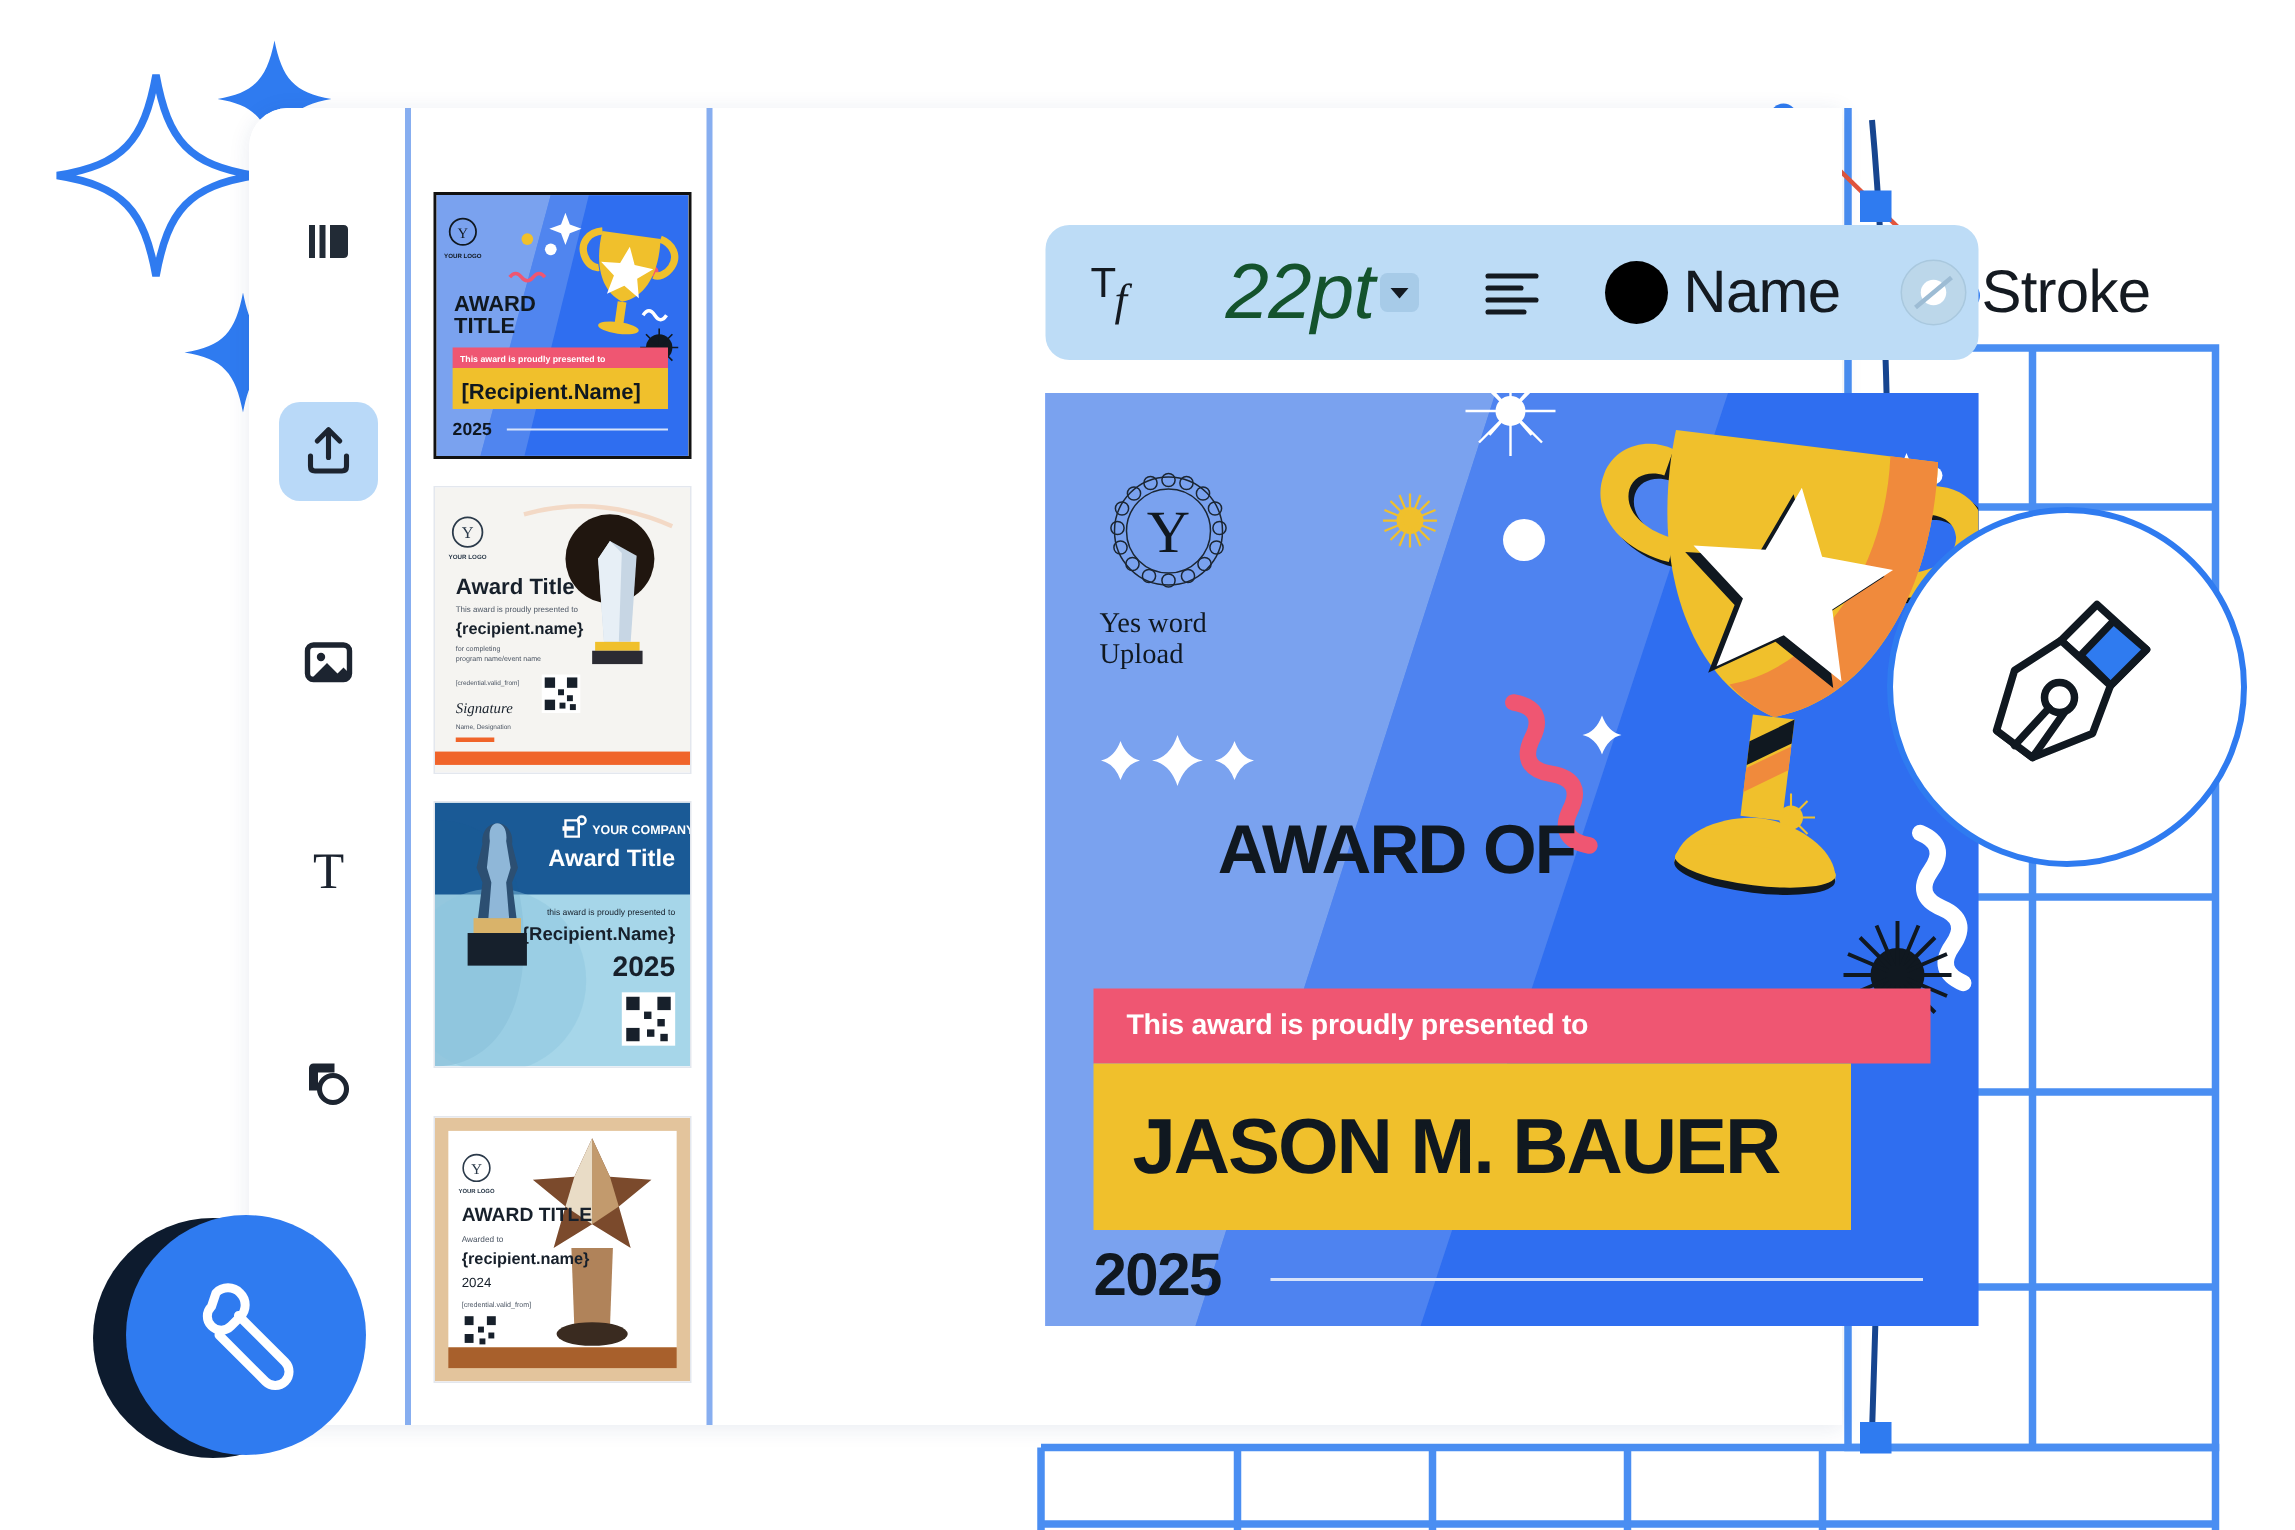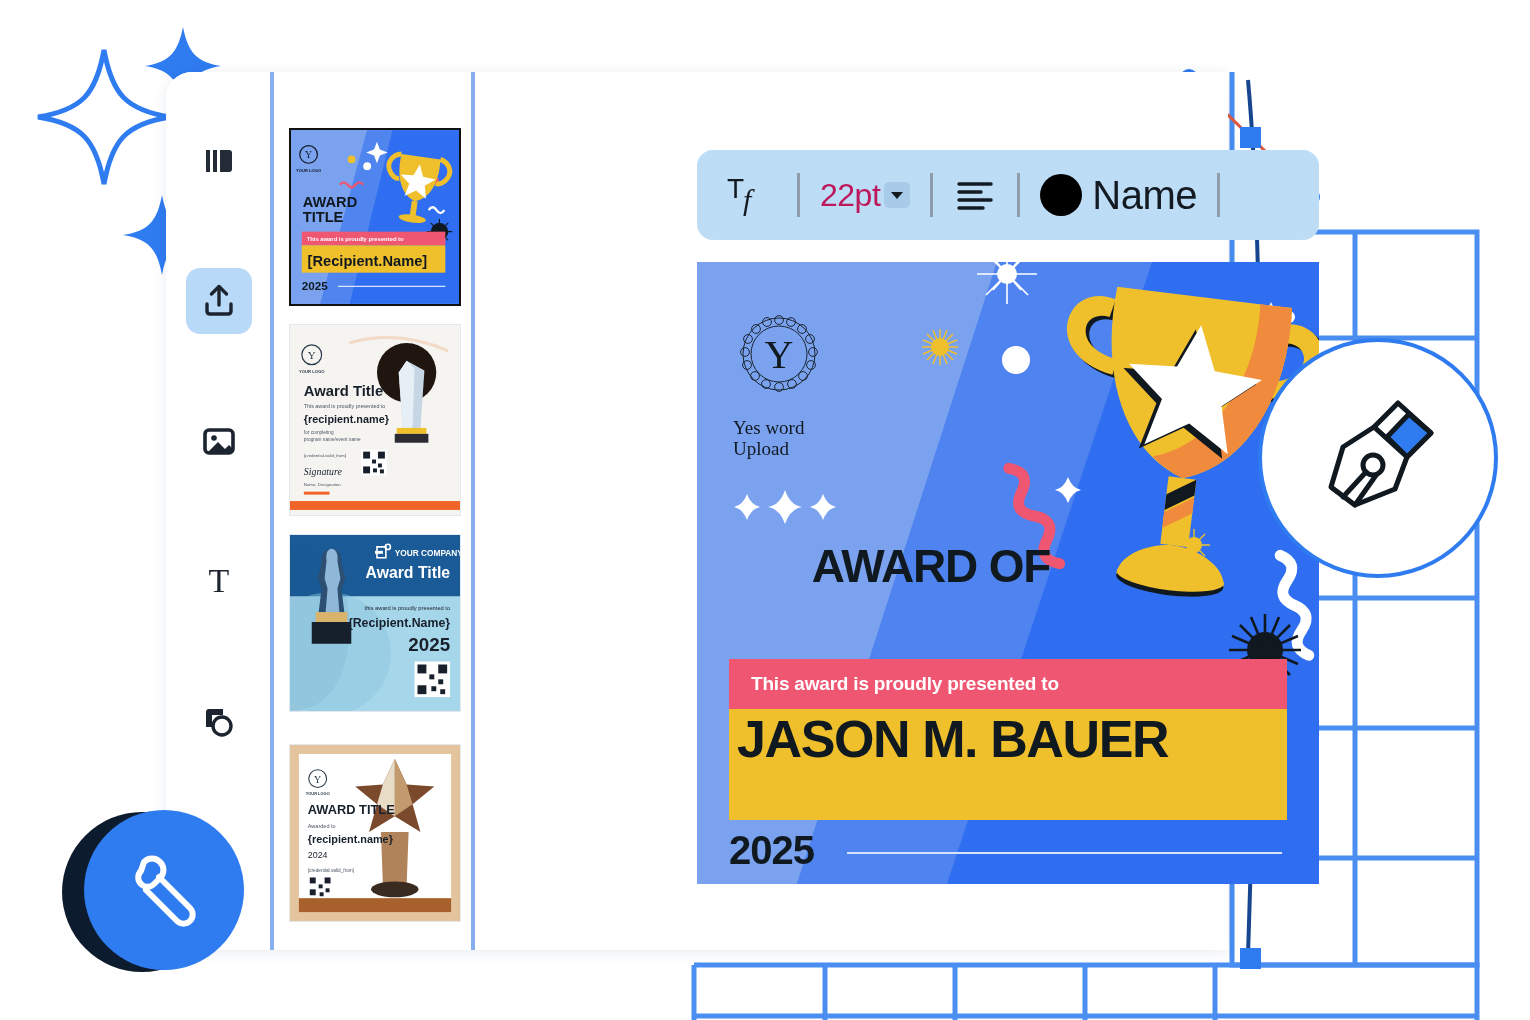--- a/index.html
+++ b/index.html
@@ -50,51 +50,51 @@
   }
 
   
   .toolbar{
     position:absolute;left:222px;top:78px;width:622px;height:90px;
     background:#bddcf6;border-radius:16px;
     display:flex;align-items:center;gap:0;box-sizing:border-box;padding:0 26px;
   }
   .tb-item{display:flex;align-items:center;justify-content:center;cursor:pointer;}
   .tb-sep{width:3px;height:44px;background:#7f8792;margin:0 20px;opacity:.75;}
-  .tb-size{font-size:32px;font-weight:400;color:#be185d;letter-spacing:-.5px;}
+  .tb-size{font-size:52px;font-weight:400;color:#14532d;letter-spacing:-.5px;font-style:italic;}
   .tb-caret{width:26px;height:26px;background:#a7cbe8;border-radius:5px;display:flex;
             align-items:center;justify-content:center;margin-left:4px;}
   .tb-label{font-size:40px;color:#141a21;letter-spacing:-.5px;}
   .fill-dot{width:42px;height:42px;border-radius:50%;background:#000;margin-right:10px;}
   .stroke-dot{width:42px;height:42px;border-radius:50%;background:#bcd7ea;
               border:1px solid #a9c8de;margin-right:10px;position:relative;overflow:hidden;}
 
   
   .cert{
     position:absolute;left:222px;top:190px;width:622px;height:622px;overflow:hidden;
     background:#2f6ef0;
   }
   .cert-lightwedge{position:absolute;left:0;top:0;width:100%;height:100%;}
   .cert-logo{position:absolute;left:36px;top:46px;width:140px;}
   .cert-logo-name{
     font-family:"Liberation Serif","DejaVu Serif",serif;font-size:19px;line-height:1.12;
-    color:#101820;font-weight:400;margin-top:13px;
+    color:#101820;font-weight:400;margin-top:0;
   }
   .cert-title{
     position:absolute;left:34px;top:282px;width:400px;
     font-size:46px;font-weight:800;line-height:.97;color:#101820;letter-spacing:-1.2px;text-align:center;
   }
   .ribbon{
     position:absolute;left:32px;top:397px;width:558px;height:50px;background:#ef5672;
     display:flex;align-items:center;box-sizing:border-box;padding-left:22px;
   }
   .ribbon span{color:#fff;font-size:19px;font-weight:700;letter-spacing:-.2px;}
   .namebox{
-    position:absolute;left:32px;top:447px;width:558px;height:111px;background:#f0c02c;
-    display:flex;align-items:flex-start;box-sizing:border-box;padding-left:8px;
+    position:absolute;left:32px;top:447px;width:505px;height:111px;background:#f0c02c;
+    display:flex;align-items:center;box-sizing:border-box;padding-left:26px;
   }
   .namebox span{color:#101820;font-size:52px;font-weight:800;letter-spacing:-1.4px;}
   .cert-year{
     position:absolute;left:32px;top:566px;font-size:40px;font-weight:800;
     color:#101820;letter-spacing:-1px;
   }
   .cert-rule{position:absolute;left:150px;top:590px;width:435px;height:2px;background:#d7e3fa;}
 
   
   .pen-badge{
@@ -392,20 +392,29 @@
 
         <div class="tb-sep"></div>
 
         <div class="tb-item">
           <span class="fill-dot"></span>
           <span class="tb-label">Name</span>
         </div>
 
         <div class="tb-sep"></div>
 
+        <div class="tb-item">
+          <span class="stroke-dot">
+            <svg width="42" height="42" viewBox="0 0 42 42">
+              <circle cx="21" cy="21" r="8.5" fill="#ffffff"></circle>
+              <path d="M9 31 L33 11" stroke="#9dbcd4" stroke-width="3"></path>
+            </svg>
+          </span>
+          <span class="tb-label">Stroke</span>
+        </div>
       </div>
 
       <div class="cert">
 
         <svg class="cert-lightwedge" viewBox="0 0 622 622">
           <rect width="622" height="622" fill="#2f6ef0"></rect>
           <path d="M0 0 H300 L100 622 H0 Z" fill="#7aa2ef"></path>
           <path d="M300 0 L100 622 H250 L455 0 Z" fill="#6d98ef" opacity=".5"></path>
 
           <g>

